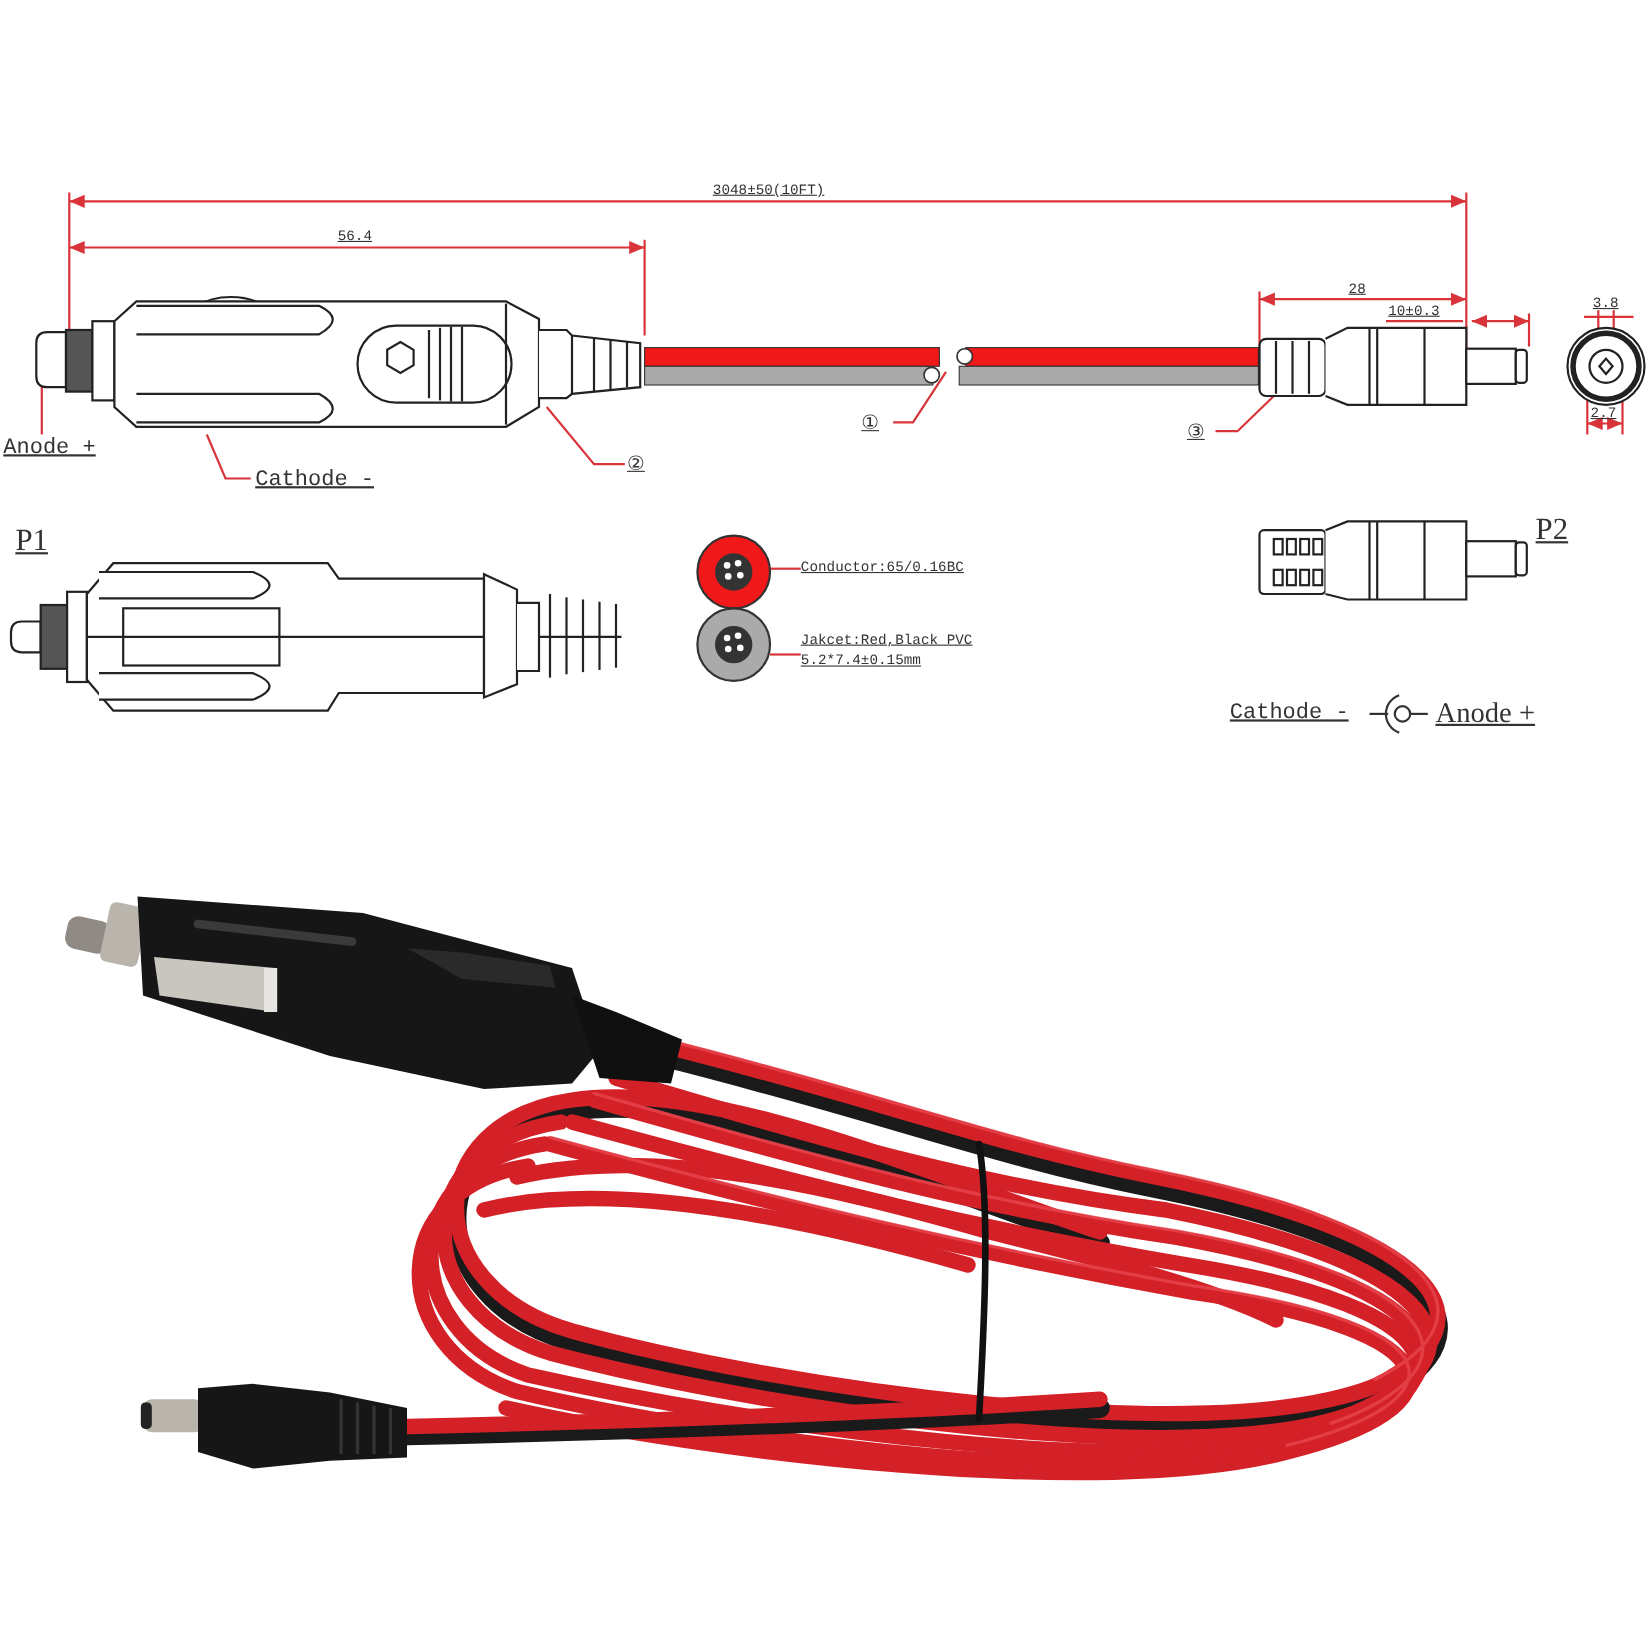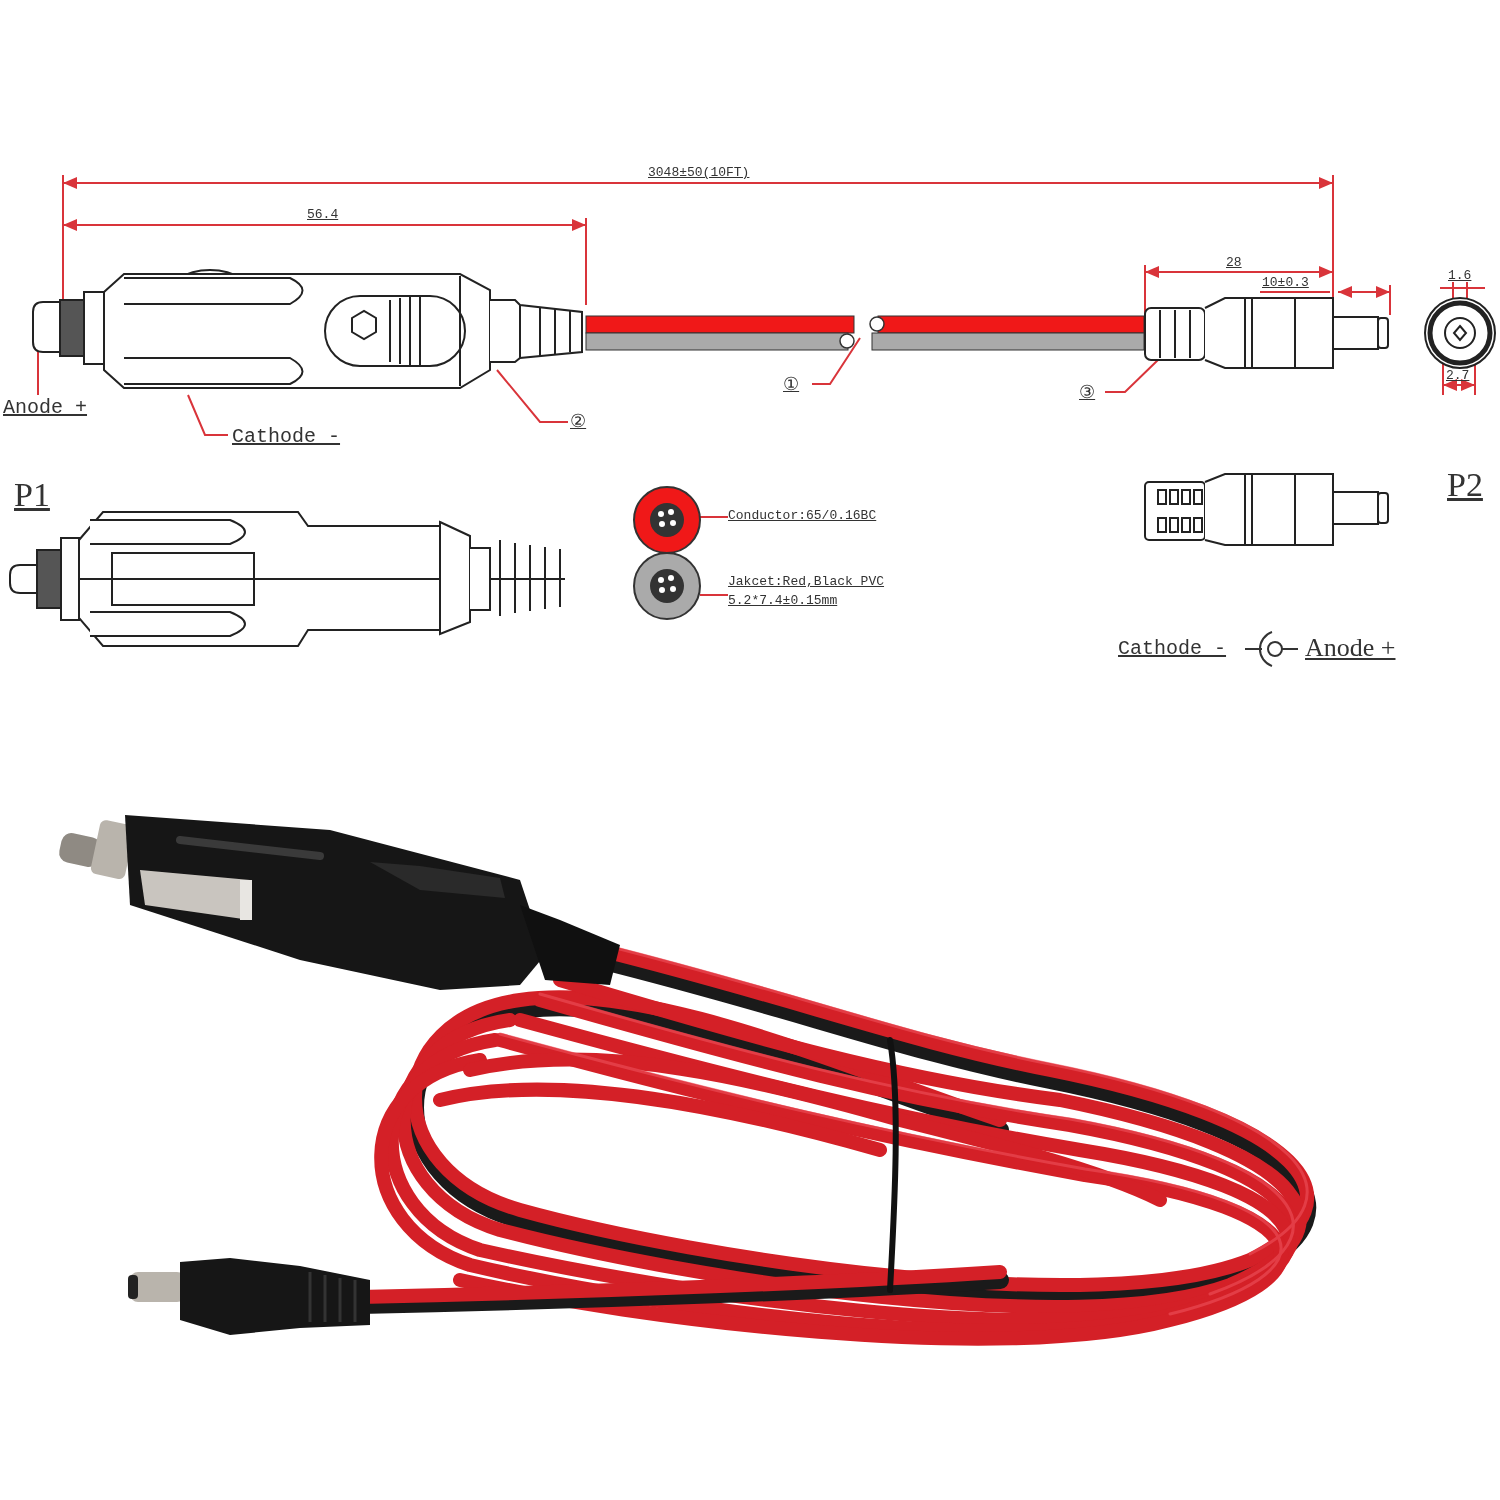--- a/index.html
+++ b/index.html
@@ -2,21 +2,21 @@
 <html><head>
 <meta charset="utf-8">
 <style>
   html,body{margin:0;padding:0;background:#fff;}
   body{width:1500px;height:1500px;position:relative;overflow:hidden;font-family:"DejaVu Serif",serif;color:#333;}
   svg{position:absolute;left:0;top:0;}
   .lbl{position:absolute;white-space:nowrap;font-family:"Liberation Serif","DejaVu Serif",serif;color:#333;text-decoration:underline;}
   .mono{font-family:"Liberation Mono","DejaVu Sans Mono",monospace;}
   .dim-s{font-size:13px;}
   .big{font-size:22px;}
-  .pl{font-size:34px;}
+  .pl{font-size:28px;}
 </style>
 </head>
 <body>
 
 <svg width="1500" height="1500" viewBox="0 0 1500 1500">
   <defs>
     <marker id="ar" markerWidth="8" markerHeight="8" refX="7" refY="4" orient="auto">
         <path d="M0,1 L7,4 L0,7 z" fill="#d9343a"></path>
       </marker>
     <marker id="al" markerWidth="8" markerHeight="8" refX="1" refY="4" orient="auto">
@@ -211,31 +211,31 @@
           <line x1="355" y1="1280" x2="355" y2="1322"></line>
       </g>
     </g>
   </g>
 </svg>
 
 <div class="lbl mono dim-s" style="left:648px;top:165px;">3048±50(10FT)</div>
 <div class="lbl mono dim-s" style="left:307px;top:207px;">56.4</div>
 <div class="lbl mono dim-s" style="left:1226px;top:255px;">28</div>
 <div class="lbl mono dim-s" style="left:1262px;top:275px;">10±0.3</div>
-<div class="lbl mono dim-s" style="left:1448px;top:268px;">1.6</div>
+<div class="lbl mono dim-s" style="left:1448px;top:268px;">3.8</div>
 <div class="lbl mono dim-s" style="left:1446px;top:368px;">2.7</div>
 
 <div class="lbl mono" style="left:3px;top:396px;font-size:20px;">Anode +</div>
 <div class="lbl mono" style="left:232px;top:425px;font-size:20px;">Cathode -</div>
 
 <div class="lbl" style="left:570px;top:410px;font-size:18px;">②</div>
 <div class="lbl" style="left:783px;top:373px;font-size:18px;">①</div>
 <div class="lbl" style="left:1079px;top:381px;font-size:18px;">③</div>
 
 <div class="lbl pl" style="left:14px;top:476px;">P1</div>
-<div class="lbl pl" style="left:1447px;top:466px;text-align:right;">P2</div>
+<div class="lbl pl" style="left:1396px;top:466px;text-align:right;">P2</div>
 
 <div class="lbl mono dim-s" style="left:728px;top:508px;">Conductor:65/0.16BC</div>
 <div class="lbl mono dim-s" style="left:728px;top:574px;">Jakcet:Red,Black PVC</div>
 <div class="lbl mono dim-s" style="left:728px;top:593px;">5.2*7.4±0.15mm</div>
 
 <div class="lbl mono" style="left:1118px;top:637px;font-size:20px;">Cathode -</div>
 <div class="lbl big" style="left:1305px;top:633px;font-size:26px;">Anode +</div>
 
 </body></html>

